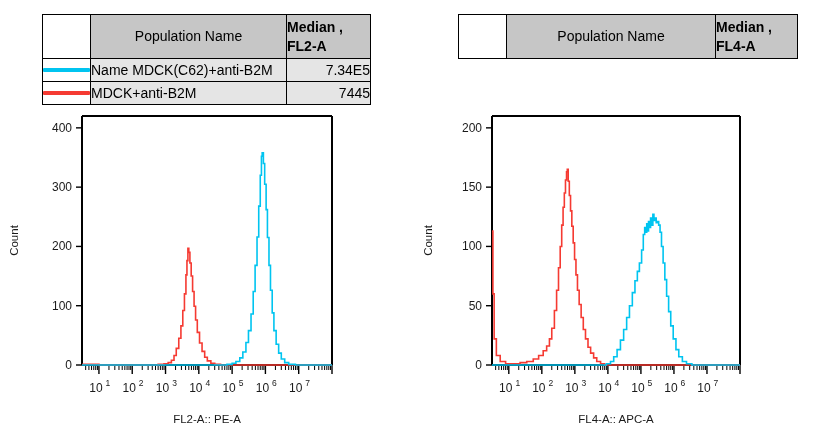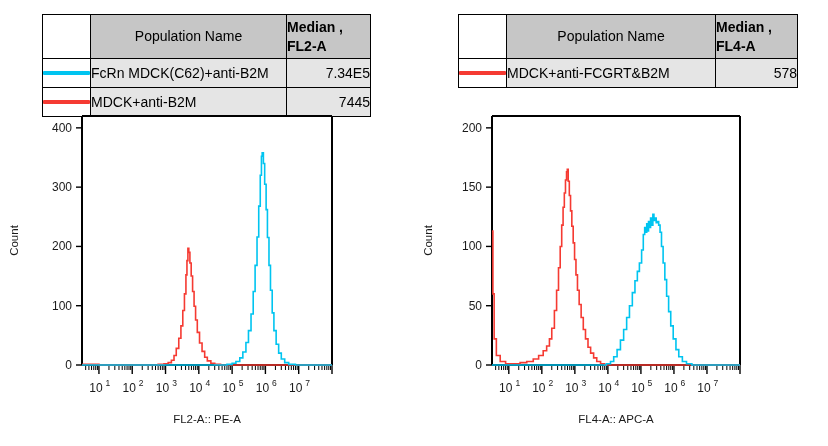--- a/index.html
+++ b/index.html
@@ -70,21 +70,21 @@
   .name-cell {
     padding: 1px 4px;
     text-align: left;
     white-space: nowrap;
     height: 19px;
     overflow: hidden;
   }
   .median-cell {
     padding: 1px 5px;
     text-align: right;
-    height: 29px;
+    height: 23px;
   }
 
   
   .plot-wrap { position: absolute; left: 0; top: 105px; width: 414px; height: 341px; }
   .plot-svg { display: block; }
   .axis-line { stroke: #000; stroke-width: 2; fill: none; }
   .tick-major { stroke: #000; stroke-width: 1.4; }
   .tick-minor { stroke: #000; stroke-width: 1; }
   .ytick { stroke: #000; stroke-width: 1.4; }
   .tick-text { font-family: "Liberation Sans", sans-serif; font-size: 12px; fill: #1a1a1a; }
@@ -103,21 +103,21 @@
           <tr>
         <th class="hdr-blank"></th>
         <th class="hdr-name">Population Name</th>
         <th class="hdr-median">Median ,
 FL2-A</th>
       </tr>
       <tr>
         <td class="swatch-cell">
           <span class="swatch" id="sw-l0" style="background: rgb(0, 196, 240);"></span>
         </td>
-        <td class="name-cell">FcRn MDCK(C62)+anti-B2M</td>
+        <td class="name-cell">Name MDCK(C62)+anti-B2M</td>
         <td class="median-cell">7.34E5</td>
       </tr>
       <tr>
         <td class="swatch-cell">
           <span class="swatch" id="sw-l1" style="background: rgb(245, 58, 50);"></span>
         </td>
         <td class="name-cell">MDCK+anti-B2M</td>
         <td class="median-cell">7445</td>
       </tr>
     </tbody>
@@ -234,27 +234,20 @@
 
   <div class="panel" id="panel-right">
     <table class="legend-table" id="legend-right">
       <tbody>
           <tr>
         <th class="hdr-blank"></th>
         <th class="hdr-name">Population Name</th>
         <th class="hdr-median">Median ,
 FL4-A</th>
       </tr>
-      <tr>
-        <td class="swatch-cell">
-          <span class="swatch" id="sw-r1" style="background: rgb(245, 58, 50);"></span>
-        </td>
-        <td class="name-cell">MDCK+anti-FCGRT&amp;B2M</td>
-        <td class="median-cell">578</td>
-      </tr>
     </tbody>
       </table>
     <div class="plot-wrap">
       <svg class="plot-svg" id="svg-1" width="414" height="341">
           <path class="axis-line" d="M 78 11 L 326 11 M 326 11 L 326 260 M 78 11 L 78 260 M 78 260 L 326 260"></path>
           <line class="ytick" x1="72" y1="260" x2="78" y2="260"></line>
           <text class="tick-text" x="68" y="264" text-anchor="end">0</text>
           <line class="ytick" x1="72" y1="200.71428571428572" x2="78" y2="200.71428571428572"></line>
           <text class="tick-text" x="68" y="204.71428571428572" text-anchor="end">50</text>
           <line class="ytick" x1="72" y1="141.42857142857144" x2="78" y2="141.42857142857144"></line>

